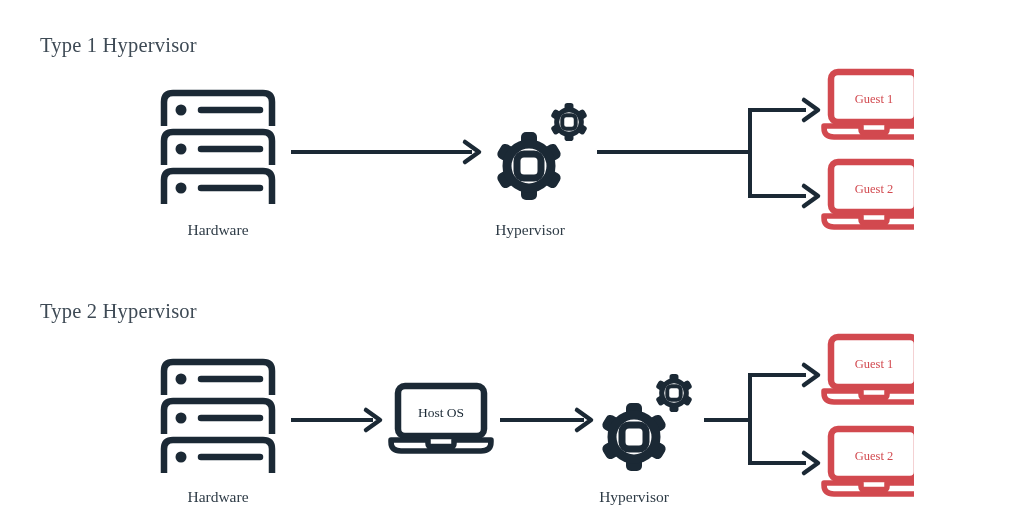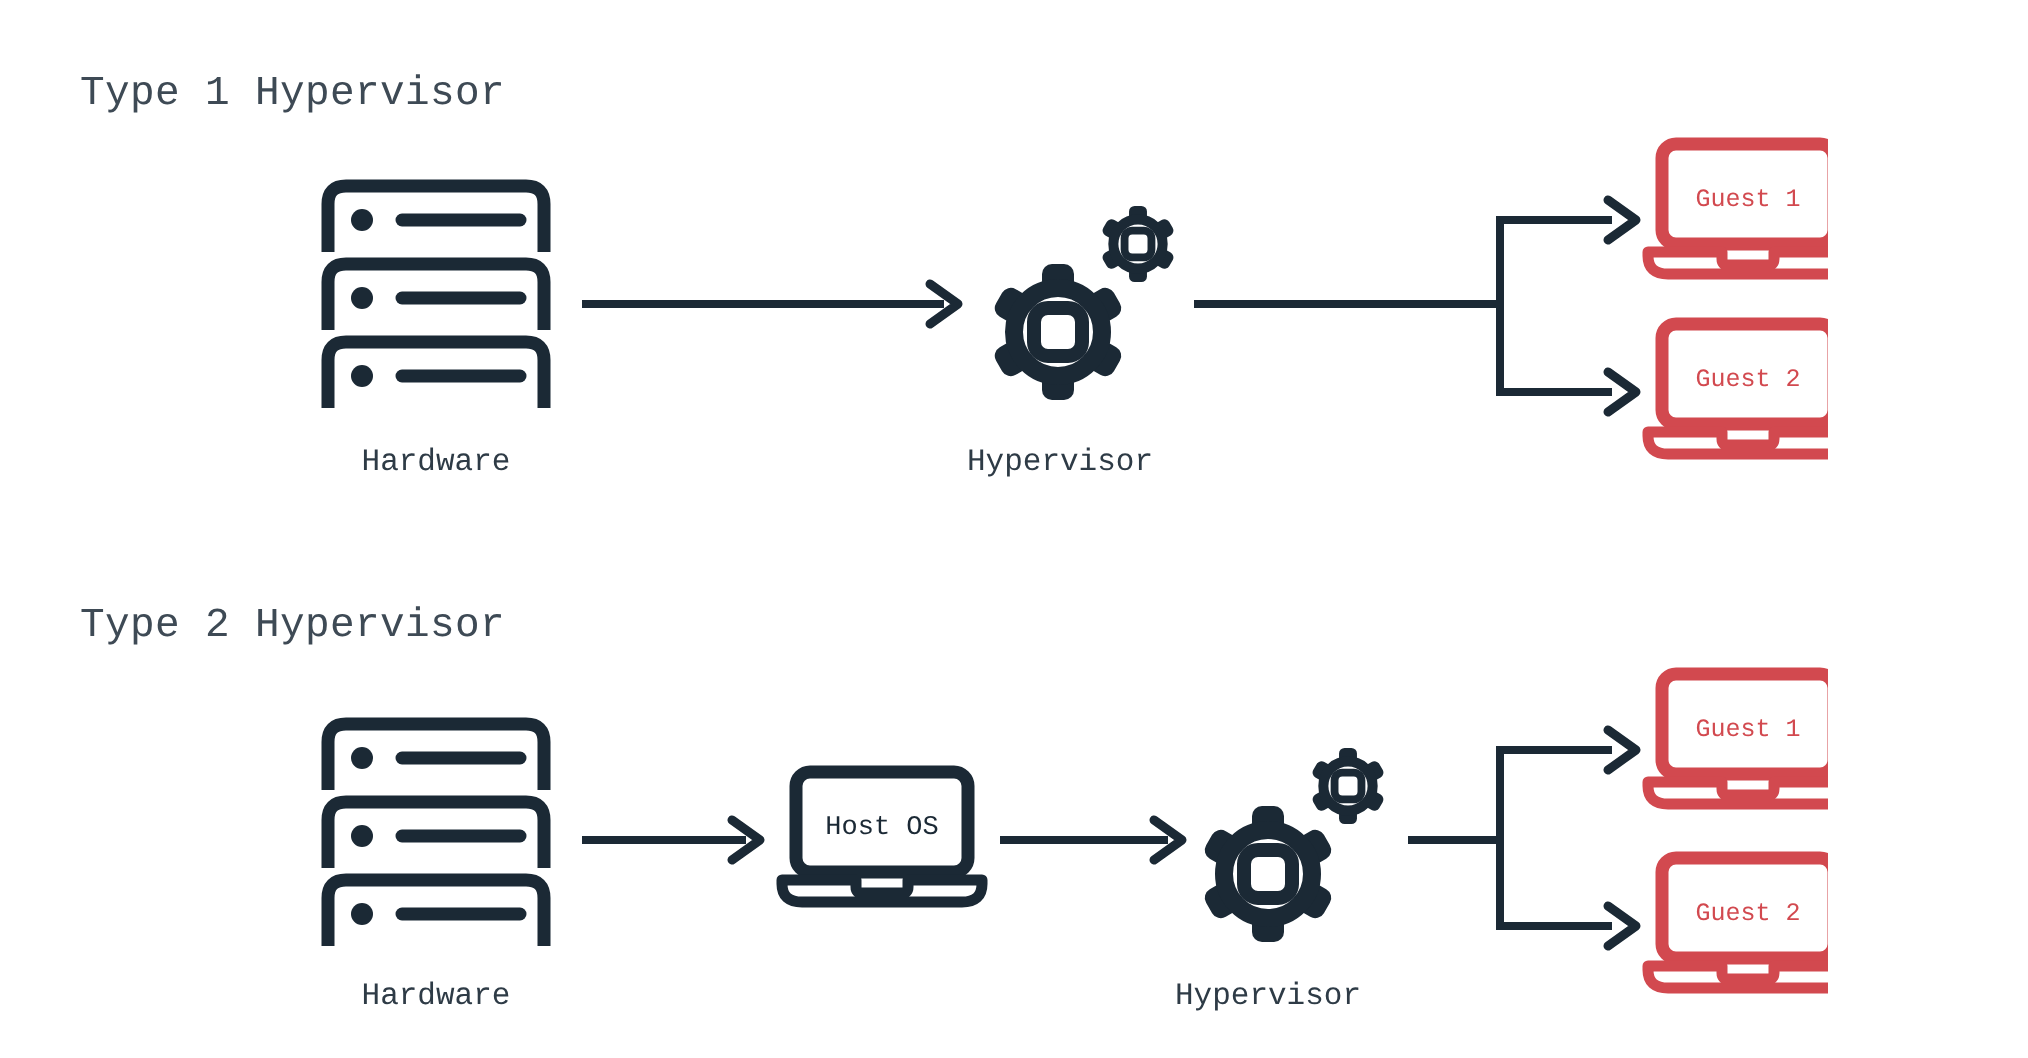--- a/index.html
+++ b/index.html
@@ -1,21 +1,21 @@
 <!DOCTYPE html>
 <html style="--ink: #1b2935; --accent-red: #d2494f; --title-text: #3e4a55; --label-text: #2e3b46; --background: #ffffff;"><head>
 <meta charset="utf-8">
 <style>
   html, body { margin: 0; padding: 0; background: var(--background, #ffffff); }
   .stage {
     position: relative;
     width: 914px;
     height: 529px;
     background: var(--background, #ffffff);
-    font-family: Liberation Mono, monospace;
+    font-family: Liberation Serif, serif;
     overflow: hidden;
   }
   svg.diagram { display: block; color: var(--ink, #1b2935); }
   .red-item { color: var(--accent-red, #d2494f); }
   .ink-item { color: var(--ink, #1b2935); }
   text.title {
     font-size: 20.5px;
     fill: var(--title-text, #3e4a55);
     letter-spacing: 0.2px;
   }

